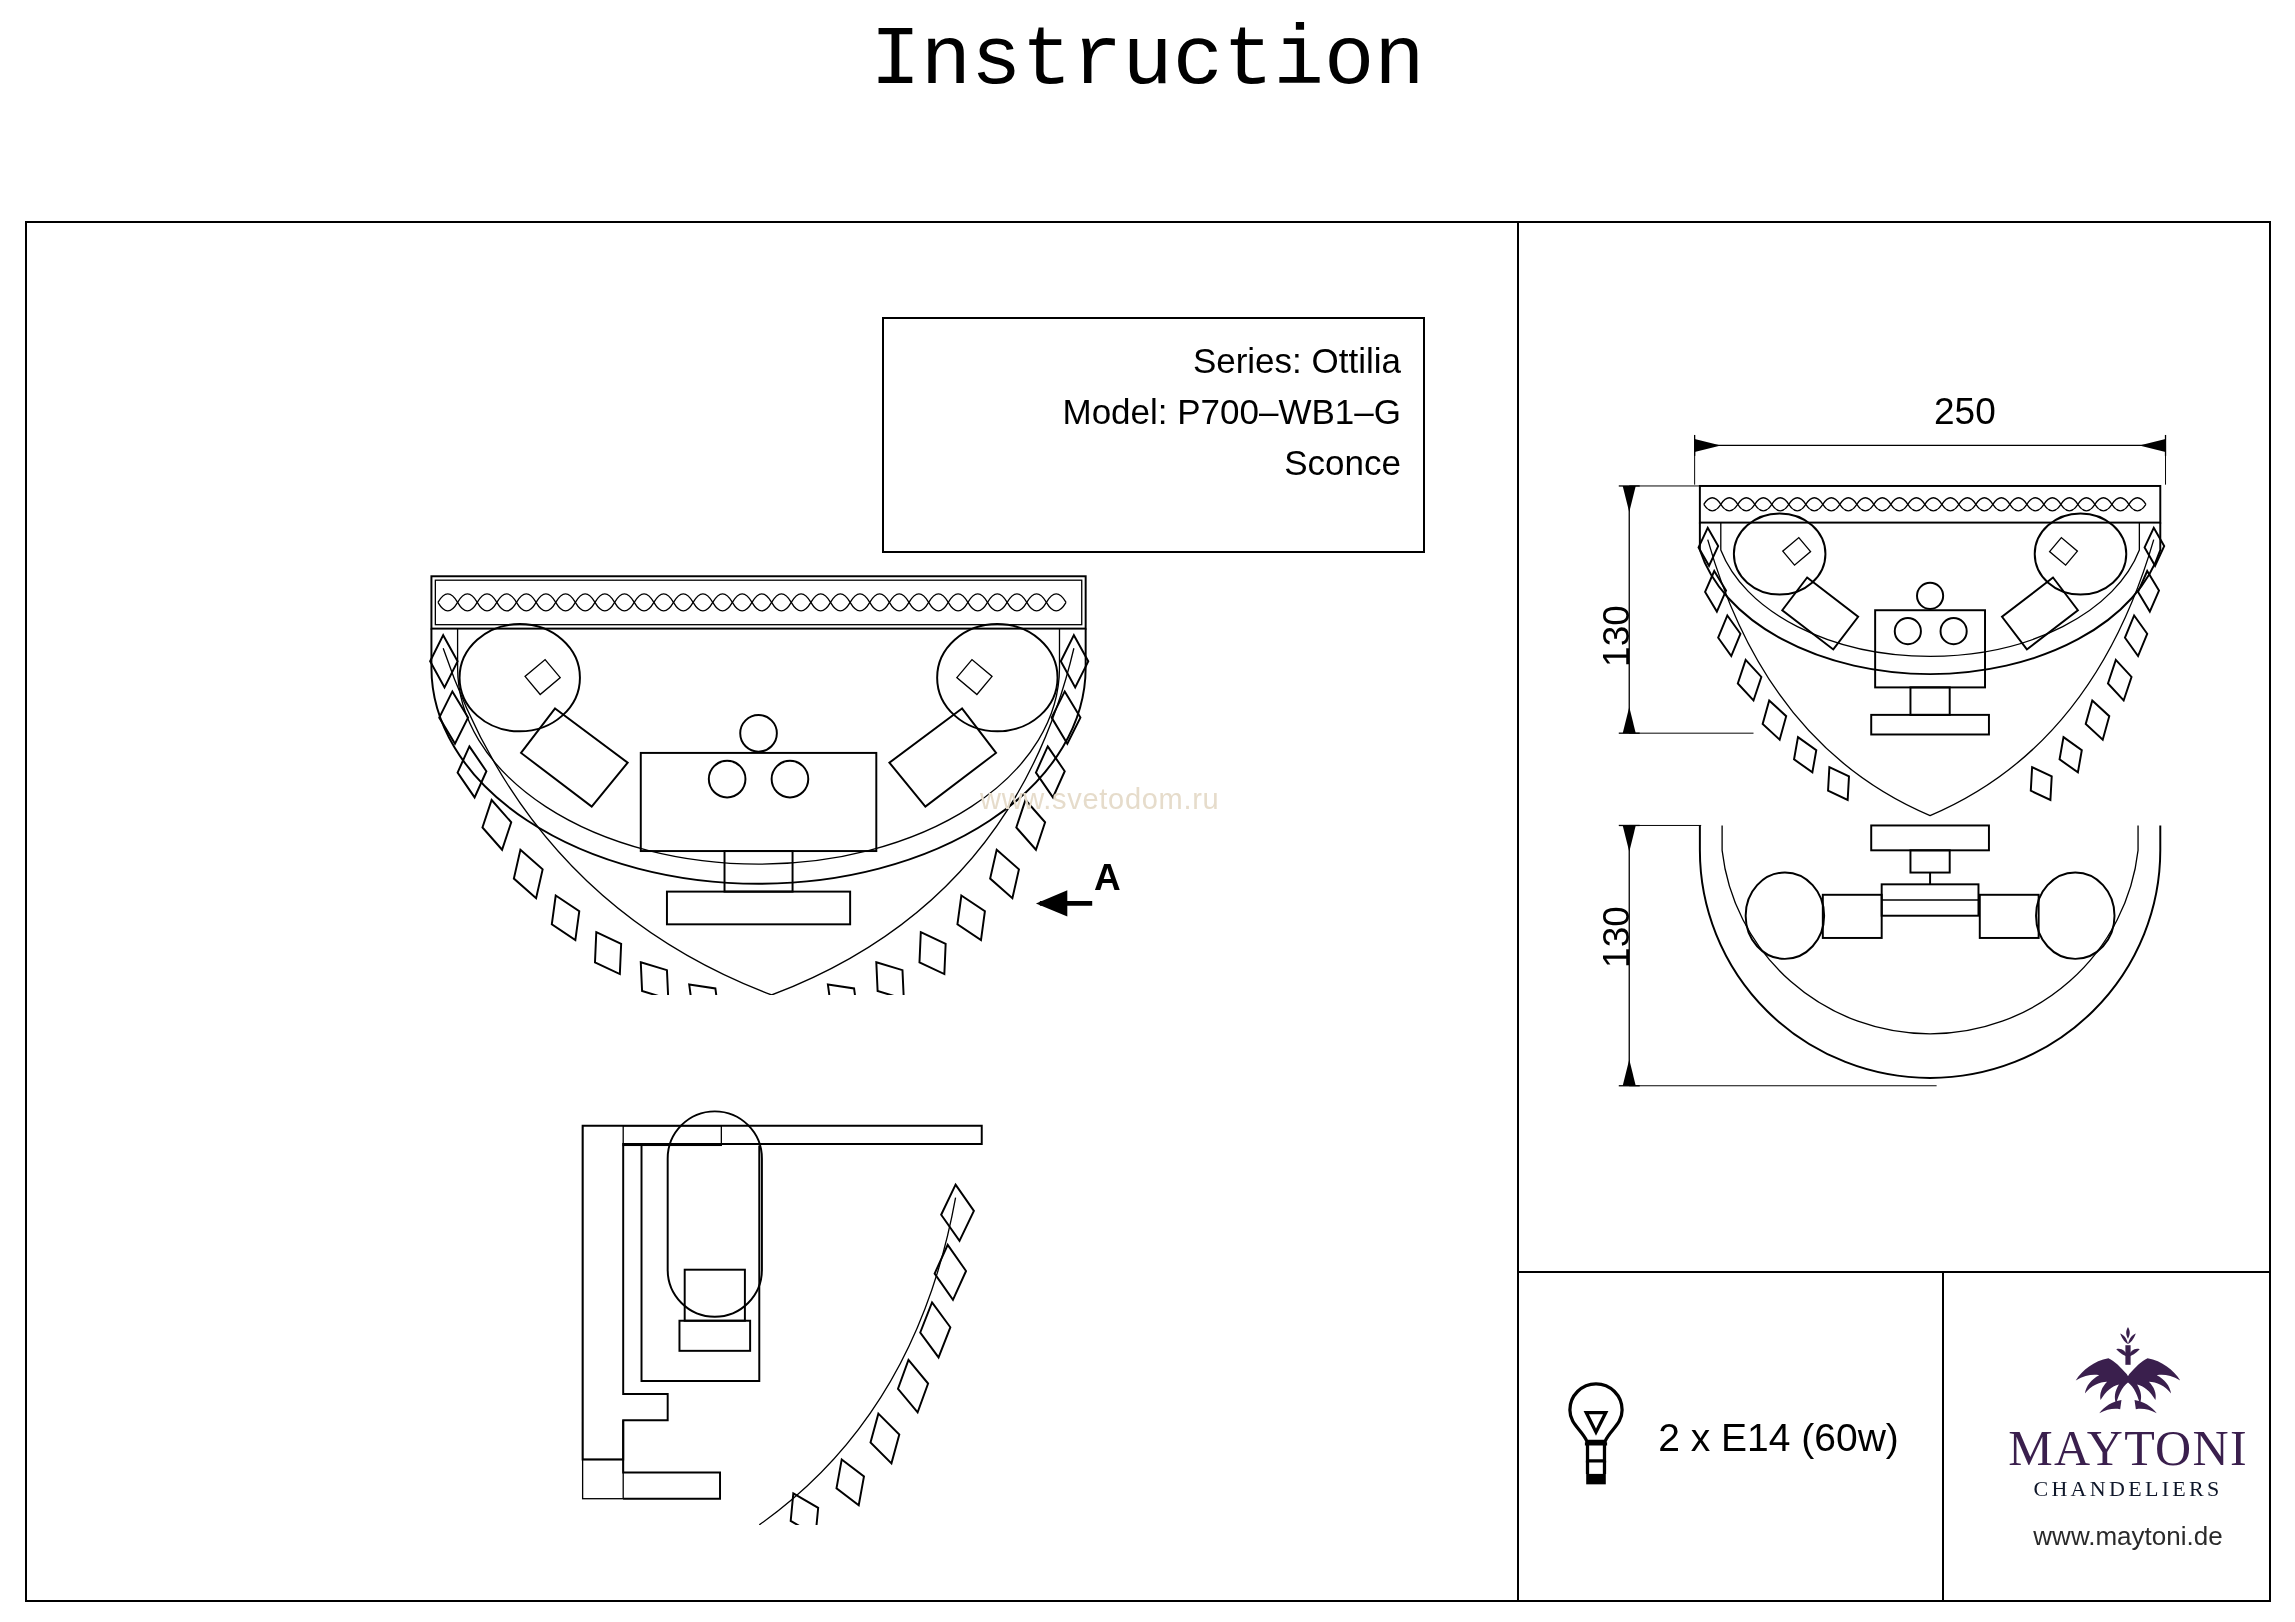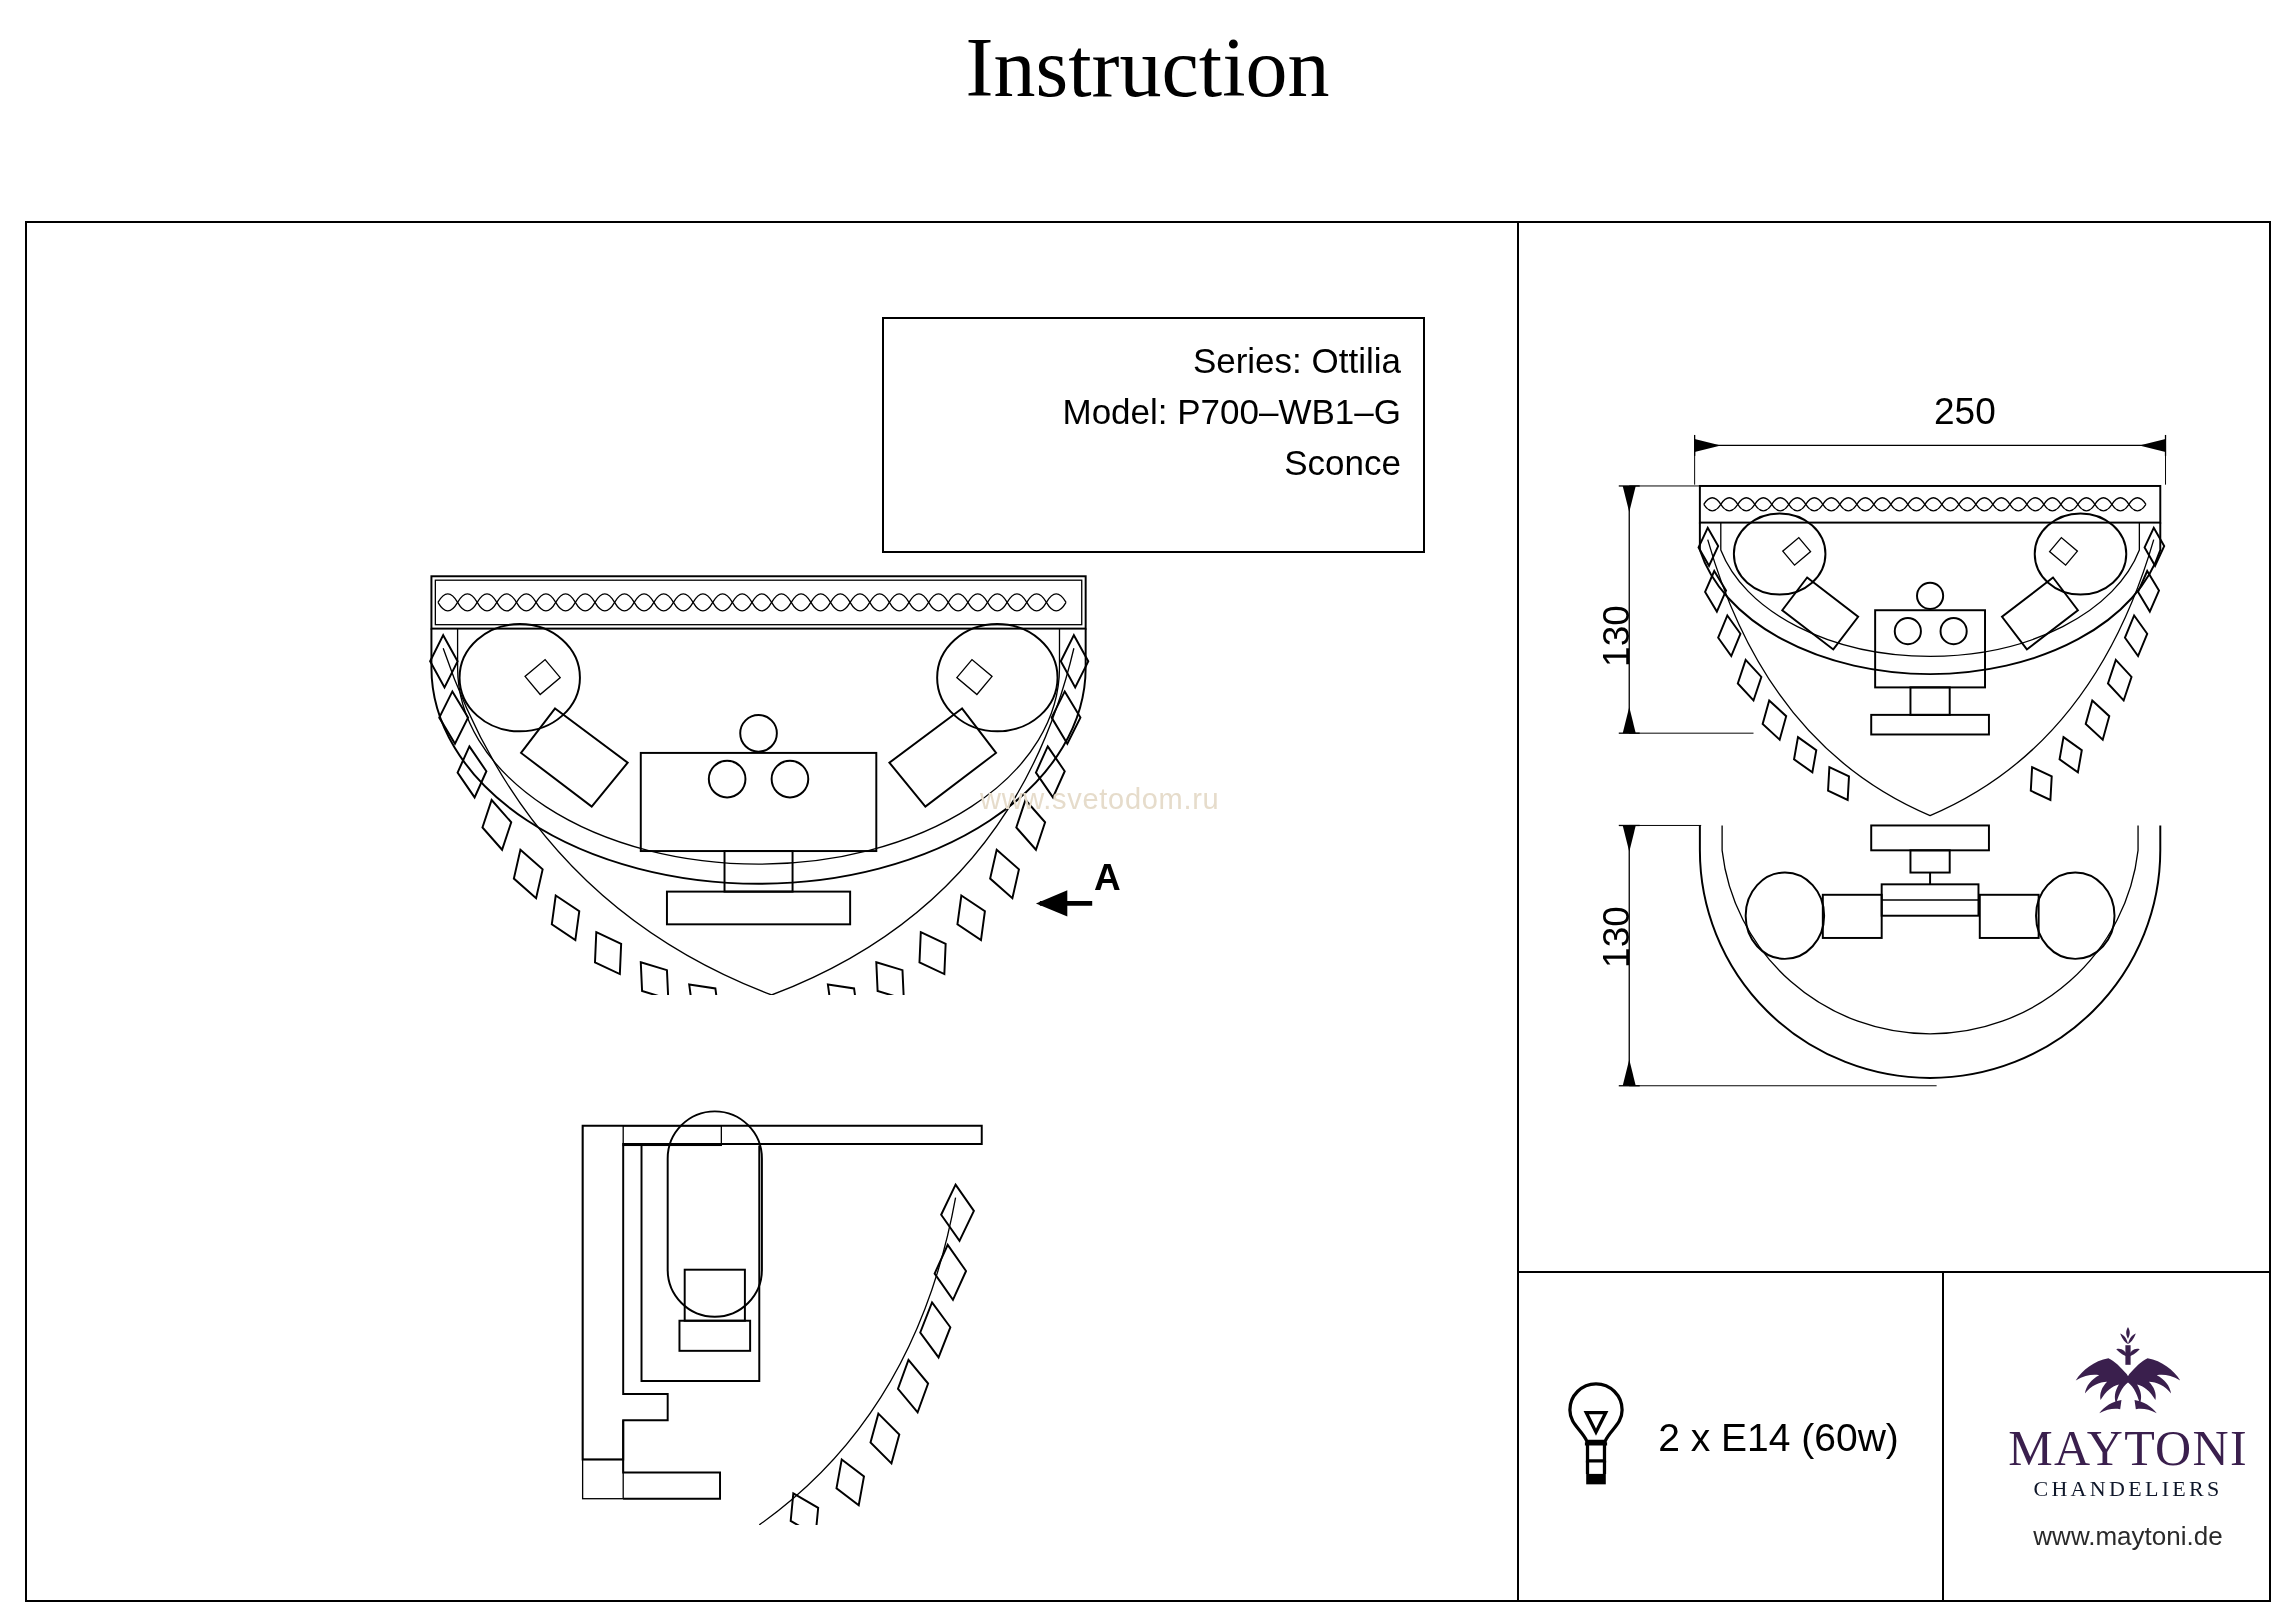--- a/index.html
+++ b/index.html
@@ -15,29 +15,29 @@
     position: relative;
     overflow: hidden;
   }
   .page {
     position: absolute;
     inset: 0;
   }
   
   #doc-title {
     position: absolute;
-    top: 19px;
+    top: 12px;
     left: 0;
     width: 100%;
     text-align: center;
     font-size: 84px;
     font-weight: 400;
     letter-spacing: 0px;
     line-height: 98px;
-    font-family: Liberation Serif, serif;
+    font-family: Liberation Mono, monospace;
   }
   
   #frame {
     position: absolute;
     left: 25px;
     top: 221px;
     width: 2246px;
     height: 1381px;
     border: 2px solid #000;
     box-sizing: border-box;

